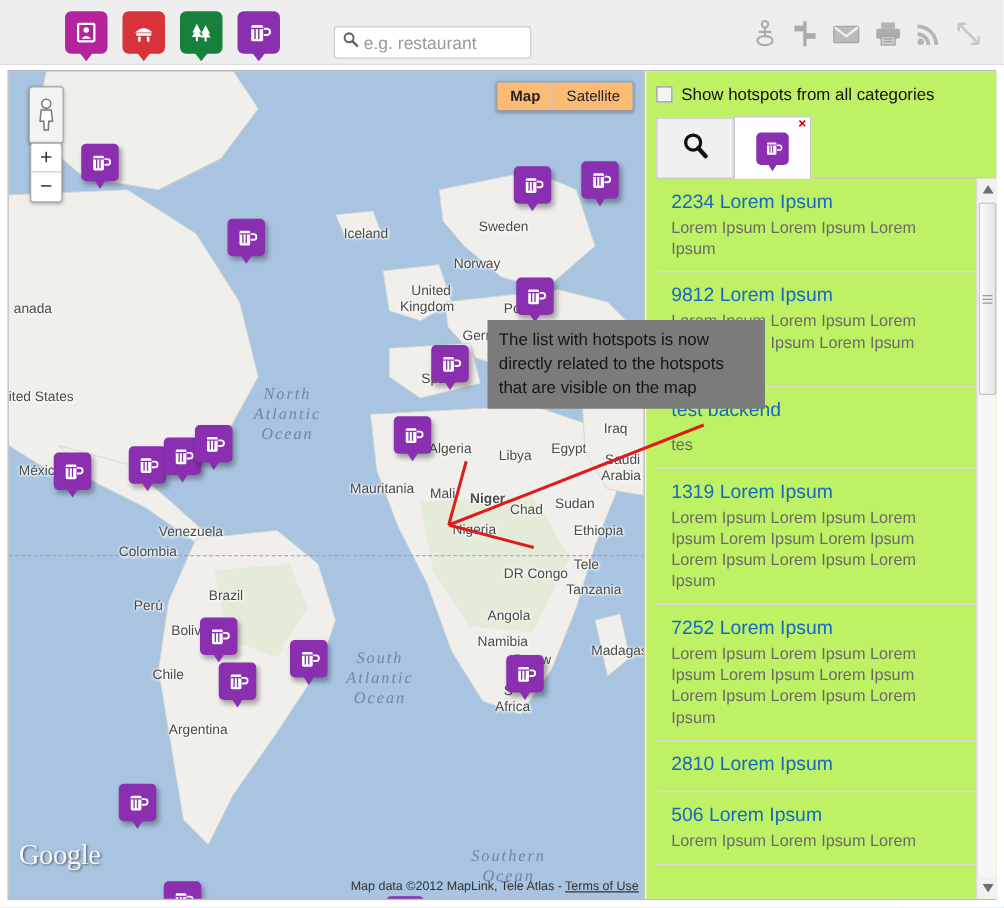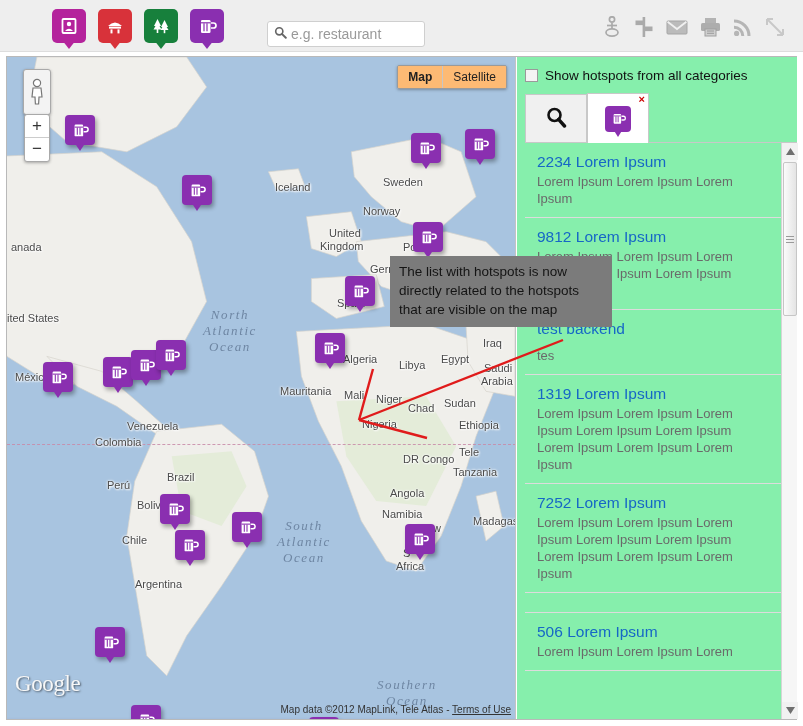--- a/index.html
+++ b/index.html
@@ -213,21 +213,21 @@
     position: absolute; left: 0; top: 0;
     width: 791px; height: 662px;
     pointer-events: none;
     z-index: 39;
   }
 
   
   .panel {
     position: absolute; left: 510px; top: 0;
     width: 280px; height: 662px;
-    background: #86efac;
+    background: #bef264;
   }
   .chk-row {
     position: absolute; left: 8px; top: 11px;
     display: flex; align-items: center; gap: 7px;
   }
   .chkbox {
     width: 13px; height: 13px;
     border: 1px solid #9a9a9a;
     background: #f4f4f4;
     cursor: pointer;
@@ -479,21 +479,21 @@
           <div class="maplabel" style="left: 160px; top: 414px;">Brazil</div>
           <div class="maplabel" style="left: 100px; top: 422px;">Perú</div>
           <div class="maplabel" style="left: 130px; top: 442px;">Boliv</div>
           <div class="maplabel" style="left: 115px; top: 477px;">Chile</div>
           <div class="maplabel" style="left: 128px; top: 521px;">Argentina</div>
           <div class="maplabel" style="left: 336px; top: 296px;">Algeria</div>
           <div class="maplabel" style="left: 392px; top: 302px;">Libya</div>
           <div class="maplabel" style="left: 434px; top: 296px;">Egypt</div>
           <div class="maplabel" style="left: 273px; top: 328px;">Mauritania</div>
           <div class="maplabel" style="left: 337px; top: 332px;">Mali</div>
-          <div class="maplabel" style="left: 369px; top: 336px;">Niger</div>
+          <div class="maplabel" style="left: 369px; top: 336px; font-weight: bold;">Niger</div>
           <div class="maplabel" style="left: 401px; top: 345px;">Chad</div>
           <div class="maplabel" style="left: 437px; top: 340px;">Sudan</div>
           <div class="maplabel" style="left: 477px; top: 305px;">Saudi</div>
           <div class="maplabel" style="left: 474px; top: 318px;">Arabia</div>
           <div class="maplabel" style="left: 476px; top: 280px;">Iraq</div>
           <div class="maplabel" style="left: 355px; top: 361px;">Nigeria</div>
           <div class="maplabel" style="left: 452px; top: 362px;">Ethiopia</div>
           <div class="maplabel" style="left: 396px; top: 396px;">DR Congo</div>
           <div class="maplabel" style="left: 452px; top: 389px;">Tele</div>
           <div class="maplabel" style="left: 446px; top: 409px;">Tanzania</div>
@@ -747,20 +747,21 @@
           </div>
           <div class="item">
             <div class="item-title">1319 Lorem Ipsum</div>
             <div class="item-body">Lorem Ipsum Lorem Ipsum Lorem Ipsum Lorem Ipsum Lorem Ipsum Lorem Ipsum Lorem Ipsum Lorem Ipsum</div>
           </div>
           <div class="item">
             <div class="item-title">7252 Lorem Ipsum</div>
             <div class="item-body">Lorem Ipsum Lorem Ipsum Lorem Ipsum Lorem Ipsum Lorem Ipsum Lorem Ipsum Lorem Ipsum Lorem Ipsum</div>
           </div>
           <div class="item">
+            <div class="item-title">2810 Lorem Ipsum</div>
           </div>
           <div class="item">
             <div class="item-title">506 Lorem Ipsum</div>
             <div class="item-body">Lorem Ipsum Lorem Ipsum Lorem</div>
           </div>
         </div>
 
       <div class="sbar">
         <div class="sb-arrow">
           <svg width="9" height="7" viewBox="0 0 9 7">

